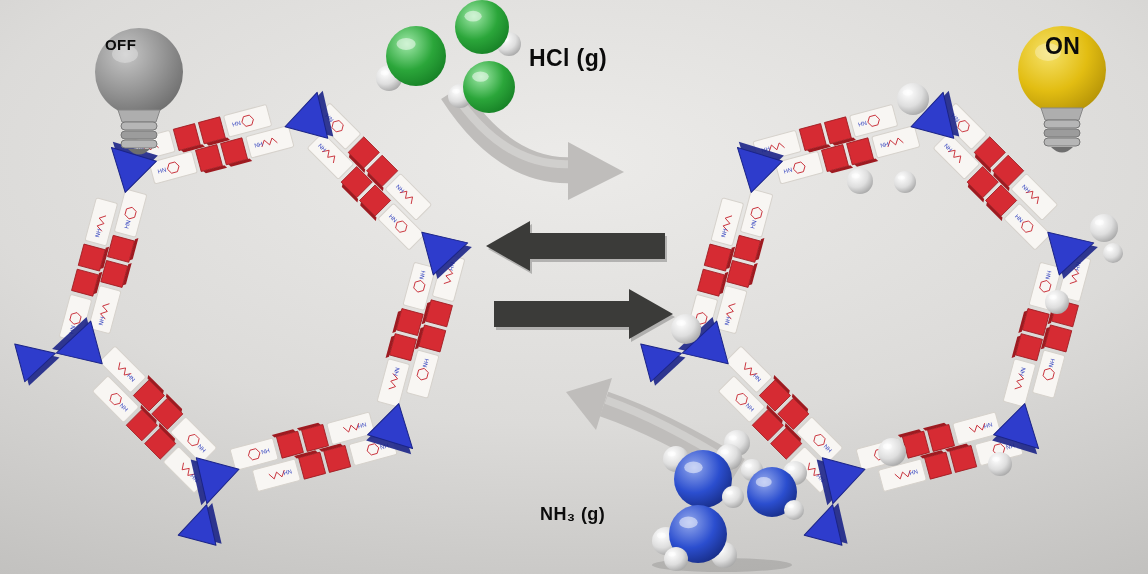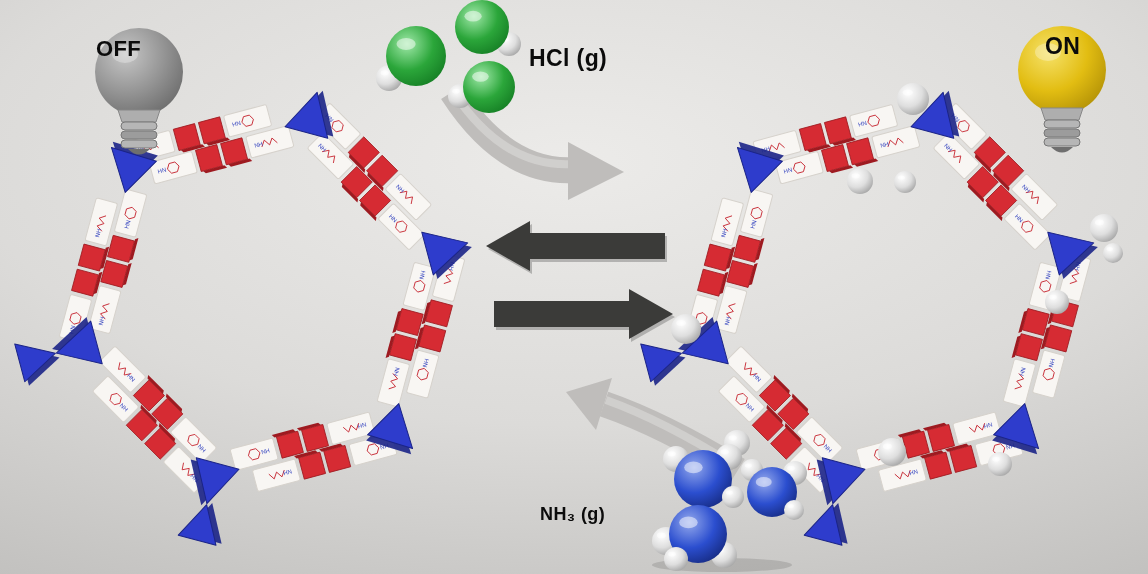--- a/index.html
+++ b/index.html
@@ -6,21 +6,21 @@
   html,body { width:1148px; height:574px; overflow:hidden;
               font-family:"Liberation Sans", sans-serif; }
   .scene {
     position:relative; width:1148px; height:574px;
     background: radial-gradient(ellipse 130% 115% at 50% 28%,
                 #ecebe9 0%, #dcdbd9 40%, #c1c0be 75%, #a6a5a3 100%);
   }
   svg { position:absolute; inset:0; }
   svg text { font-family:"Liberation Sans", sans-serif; }
   .lbl { position:absolute; font-weight:bold; color:#0b0b0b; letter-spacing:.4px; }
-  .off-label { left:96px; top:36px; font-size:22px; }
+  .off-label { left:105px; top:36px; font-size:15px; }
   .on-label  { left:1045px; top:33px; font-size:23px; }
   .hcl-label { left:529px; top:45px; font-size:23px; }
   .nh3-label { left:540px; top:504px; font-size:18px; }
 </style>
 </head>
 <body>
 
 <div class="scene">
   <svg id="art" width="1148" height="574" viewBox="0 0 1148 574">
     <g id="layer-rings">

